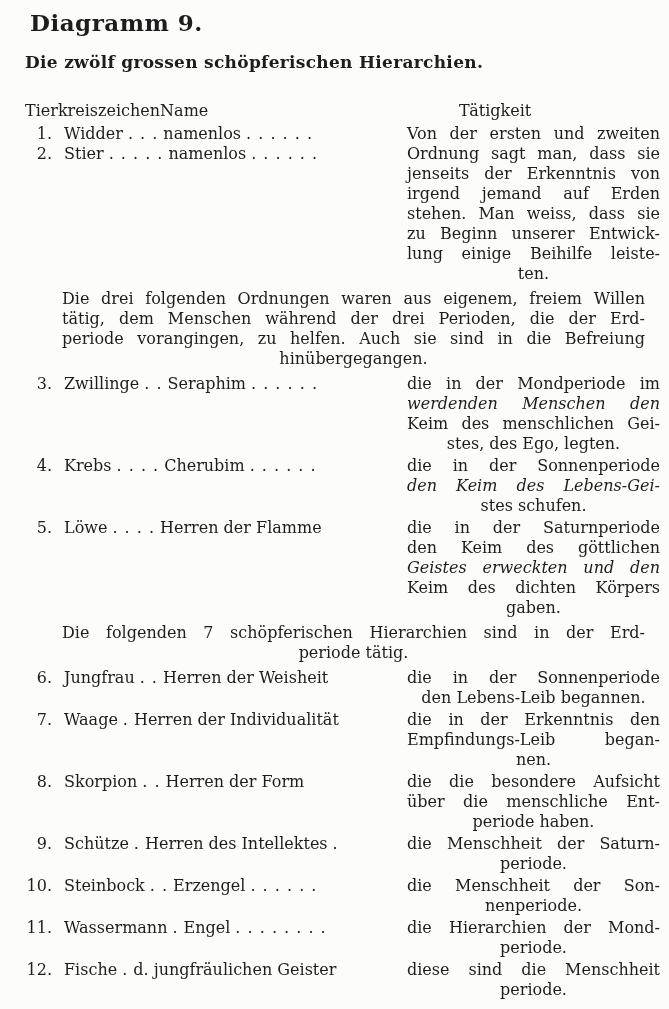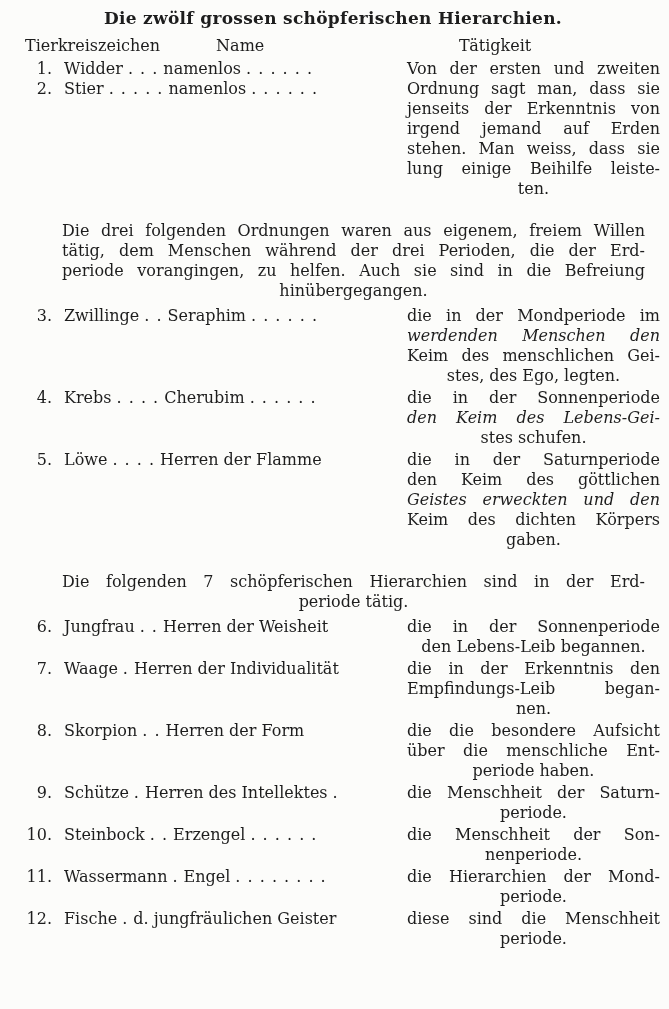--- a/index.html
+++ b/index.html
@@ -9,44 +9,45 @@
     font-family:"DejaVu Serif","Liberation Serif",serif;
     font-size:16px;line-height:20px;
     -webkit-font-smoothing:antialiased;
   }
   .page{padding:8px 8px 0 25px;width:636px;}
   .doc-title{
     font-size:23px;line-height:26px;font-weight:bold;
     margin:2px 0 16px 5px;letter-spacing:.5px;
   }
   .subtitle{
-    text-align:center;font-weight:bold;font-size:17px;
-    margin:0 20px 8px 0;letter-spacing:.3px;
+    text-align:left;font-weight:bold;font-size:17px;
+    margin:0 20px 29px 0;letter-spacing:.3px;
   }
   .hdr{display:flex;margin-bottom:3px;}
-  .hdr-left{width:382px;flex:none;display:flex;gap:48px;}
+  .hdr-left{width:382px;flex:none;display:flex;}
   .hdr-zodiac{flex:none;}
-  .hdr-name{margin-left:8px;}
+  .hdr-name{margin-left:0;}
   .hdr-right{width:253px;flex:none;}
   .hdr-activity{margin-left:52px;}
   .row{display:flex;margin-top:2px;align-items:flex-start;}
   .left{width:382px;flex:none;}
   .right{width:253px;flex:none;}
   .leftline{white-space:nowrap;}
   .num{display:inline-block;width:27px;text-align:right;margin-right:12px;}
   .dots{margin:0 5px;letter-spacing:1px;}
   .line{width:100%;text-align:center;}
   .just{text-align:justify;text-align-last:justify;}
   .it{font-style:italic;}
-  .para{margin:22px 0 5px 37px;width:583px;}
+  .para{margin:5px 0 5px 37px;width:583px;}
 </style>
 </head>
 <body>
 
 <div class="page">
+  <div class="doc-title">Diagramm 9.</div>
   <div class="subtitle">Die zwölf grossen schöpferischen Hierarchien.</div>
 
   <div class="hdr">
     <div class="hdr-left">
       <span class="hdr-zodiac">Tierkreiszeichen</span>
       <span class="hdr-name">Name</span>
     </div>
     <div class="hdr-right">
       <span class="hdr-activity">Tätigkeit</span>
     </div>
@@ -57,20 +58,21 @@
         <div class="left">
           <div class="leftline"><span class="num">1.</span><span class="sign">Widder</span><span class="dots">. . .</span><span class="name">namenlos</span><span class="dots">. . . . . .</span></div>
           <div class="leftline"><span class="num">2.</span><span class="sign">Stier</span><span class="dots">. . . . .</span><span class="name">namenlos</span><span class="dots">. . . . . .</span></div>
         </div>
         <div class="right">
           <div class="line just">Von der ersten und zweiten</div>
           <div class="line just">Ordnung sagt man, dass sie</div>
           <div class="line just">jenseits der Erkenntnis von</div>
           <div class="line just">irgend jemand auf Erden</div>
           <div class="line just">stehen. Man weiss, dass sie</div>
+          <div class="line just">zu Beginn unserer Entwick-</div>
           <div class="line just">lung einige Beihilfe leiste-</div>
           <div class="line">ten.</div>
         </div>
       </div>
       <div class="para">
         <div class="line just">Die drei folgenden Ordnungen waren aus eigenem, freiem Willen</div>
         <div class="line just">tätig, dem Menschen während der drei Perioden, die der Erd-</div>
         <div class="line just">periode vorangingen, zu helfen. Auch sie sind in die Befreiung</div>
         <div class="line">hinübergegangen.</div>
       </div>

